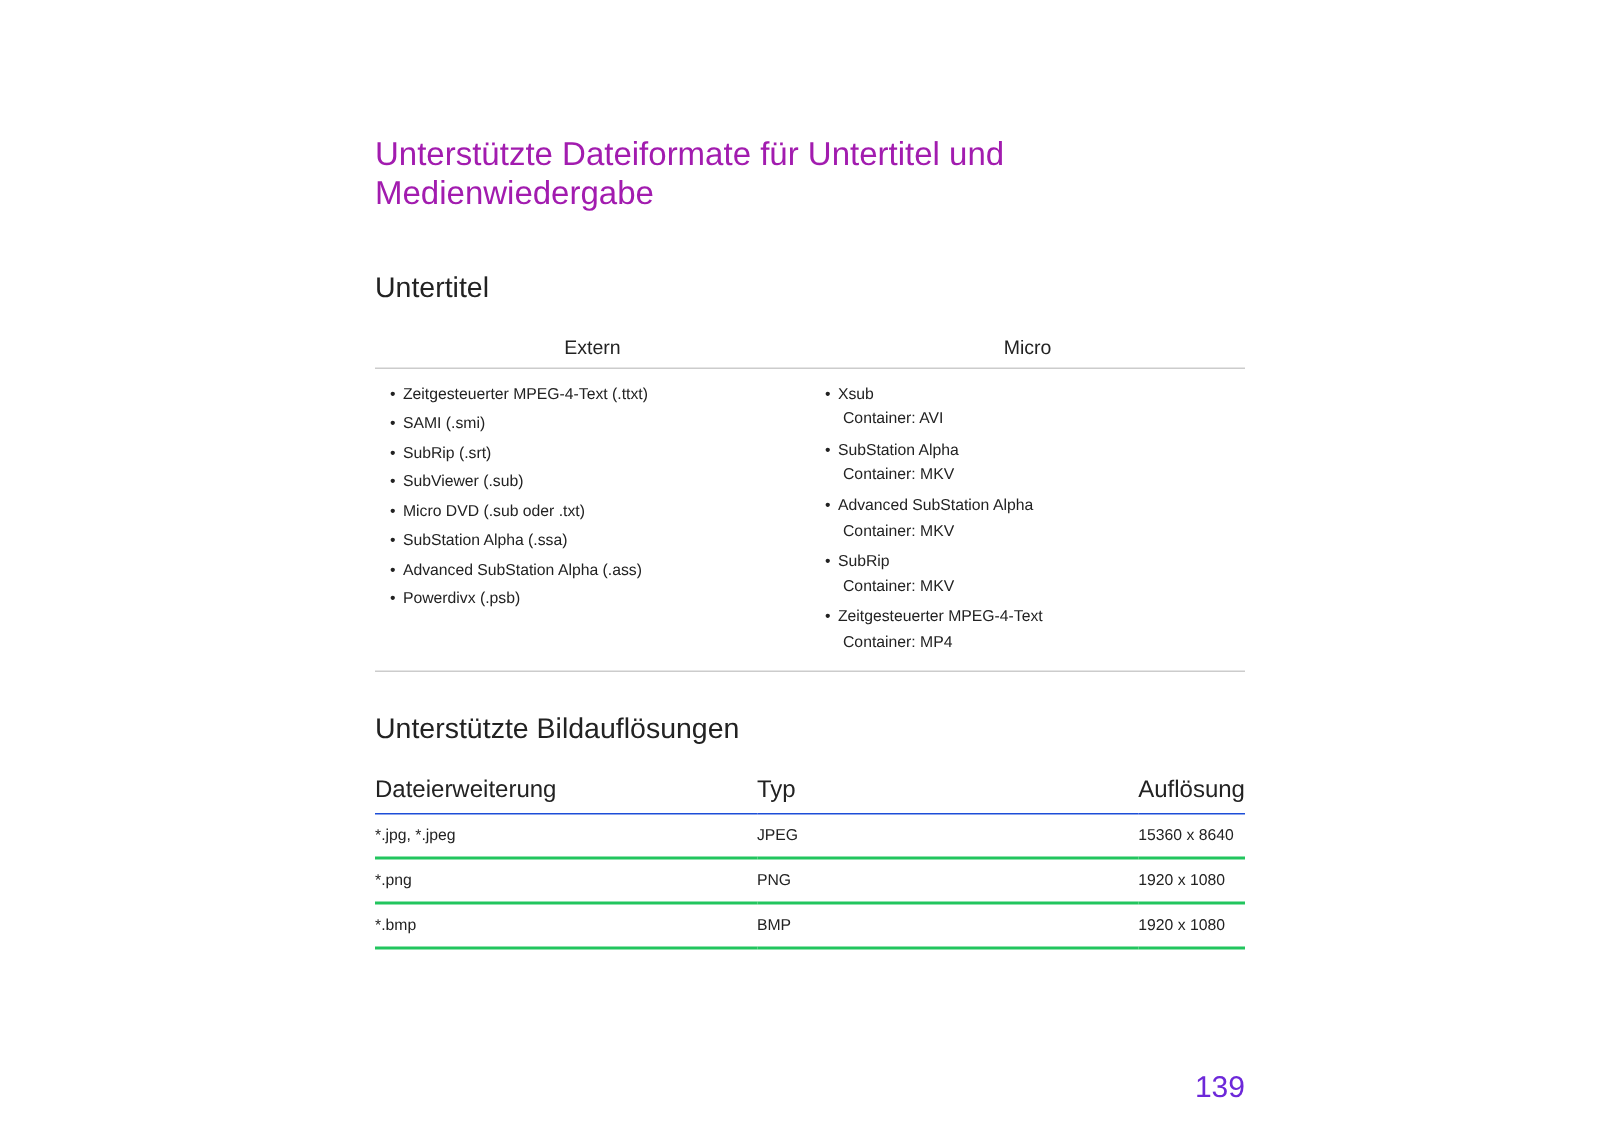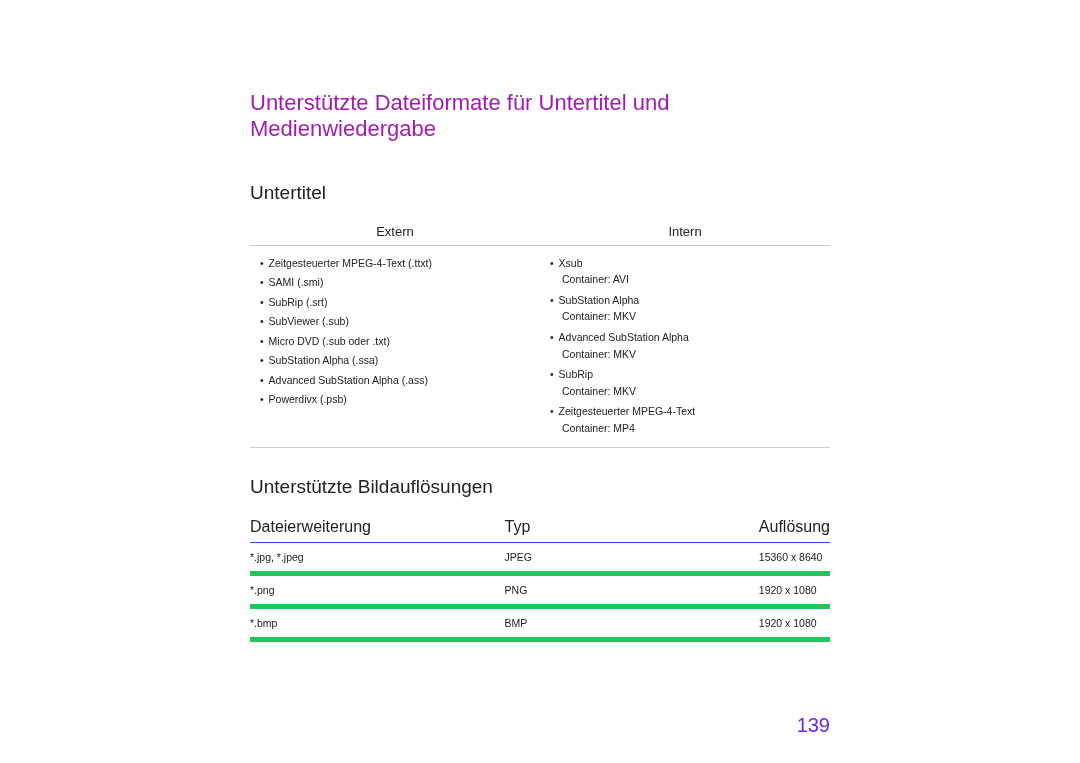--- a/index.html
+++ b/index.html
@@ -64,21 +64,21 @@
   .res-table th {
     text-align: left;
     font-weight: 400;
     font-size: 16px;
     padding: 6px 0;
     border-bottom: 1px solid #1d4ed8;
   }
   .res-table td {
     font-size: 10.5px;
     padding: 8px 0;
-    border-bottom: 5px solid #22c55e;
+    border-bottom: 2px solid #22c55e;
   }
   .res-table th:nth-child(1), .res-table td:nth-child(1) { width: 44%; }
   .res-table th:nth-child(2), .res-table td:nth-child(2) { width: 44%; }
   .res-table th:nth-child(3), .res-table td:nth-child(3) { width: 12%; }
   .page-num {
     position: absolute;
     right: 250px;
     bottom: 26px;
     color: #6d28d9;
     font-size: 20px;
@@ -95,21 +95,21 @@
 <body>
 
 <h1 class="main-title">Unterstützte Dateiformate für Untertitel und Medienwiedergabe</h1>
 
 <h2 class="section-title">Untertitel</h2>
 
 <table class="subtitle-table">
   <thead>
     <tr>
       <th>Extern</th>
-      <th>Intern</th>
+      <th>Micro</th>
     </tr>
   </thead>
   <tbody>
     <tr>
       <td>
         <ul id="extern-list">
             <li>Zeitgesteuerter MPEG-4-Text (.ttxt)</li>
             <li>SAMI (.smi)</li>
             <li>SubRip (.srt)</li>
             <li>SubViewer (.sub)</li>

